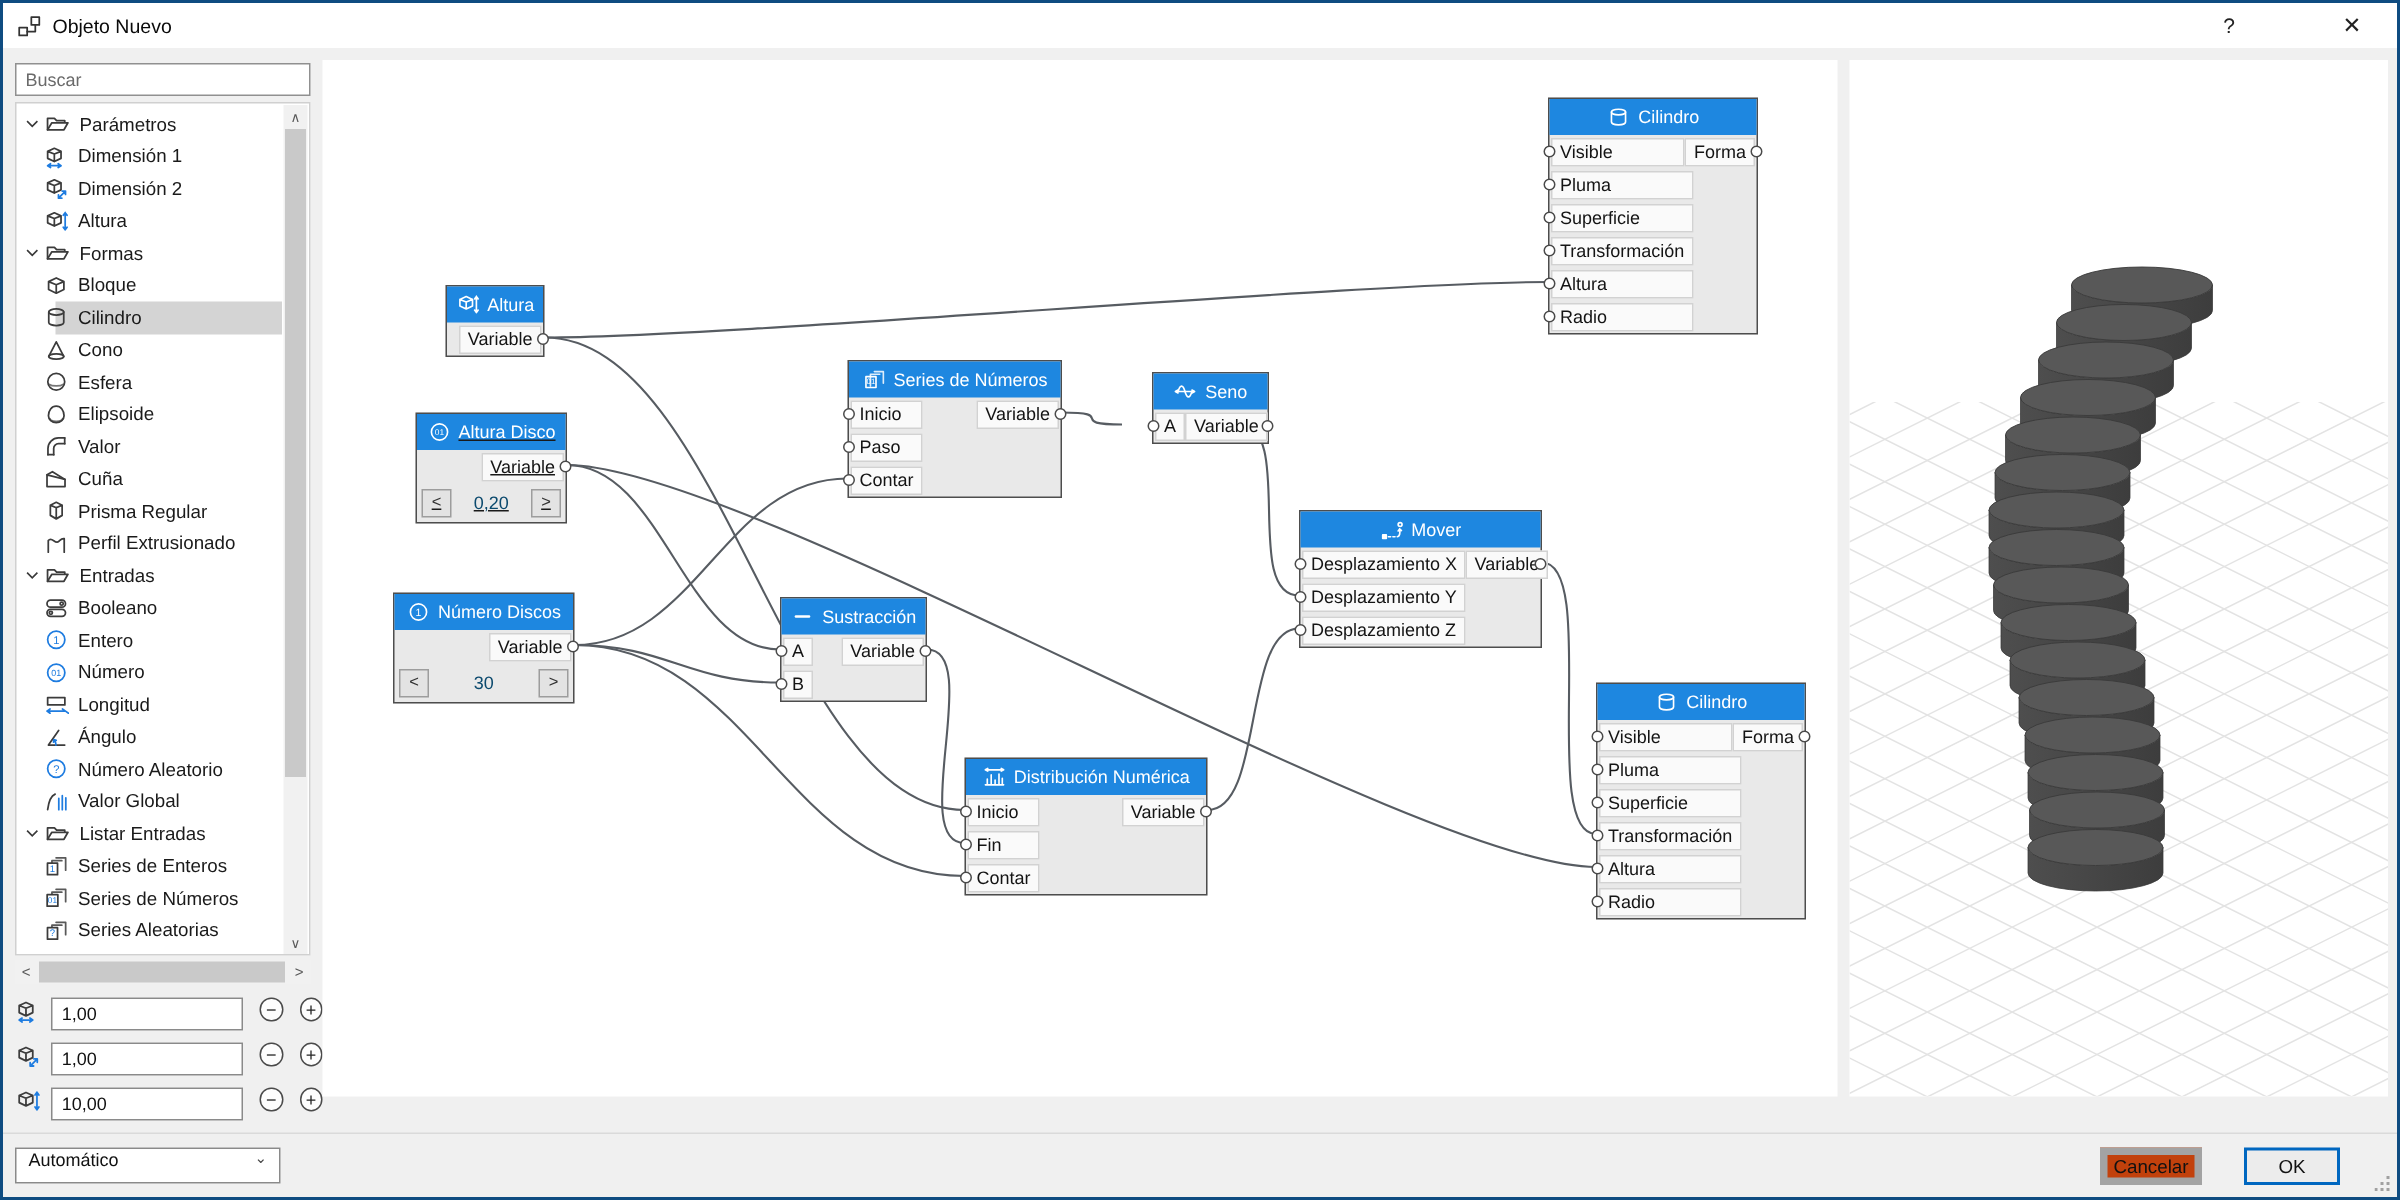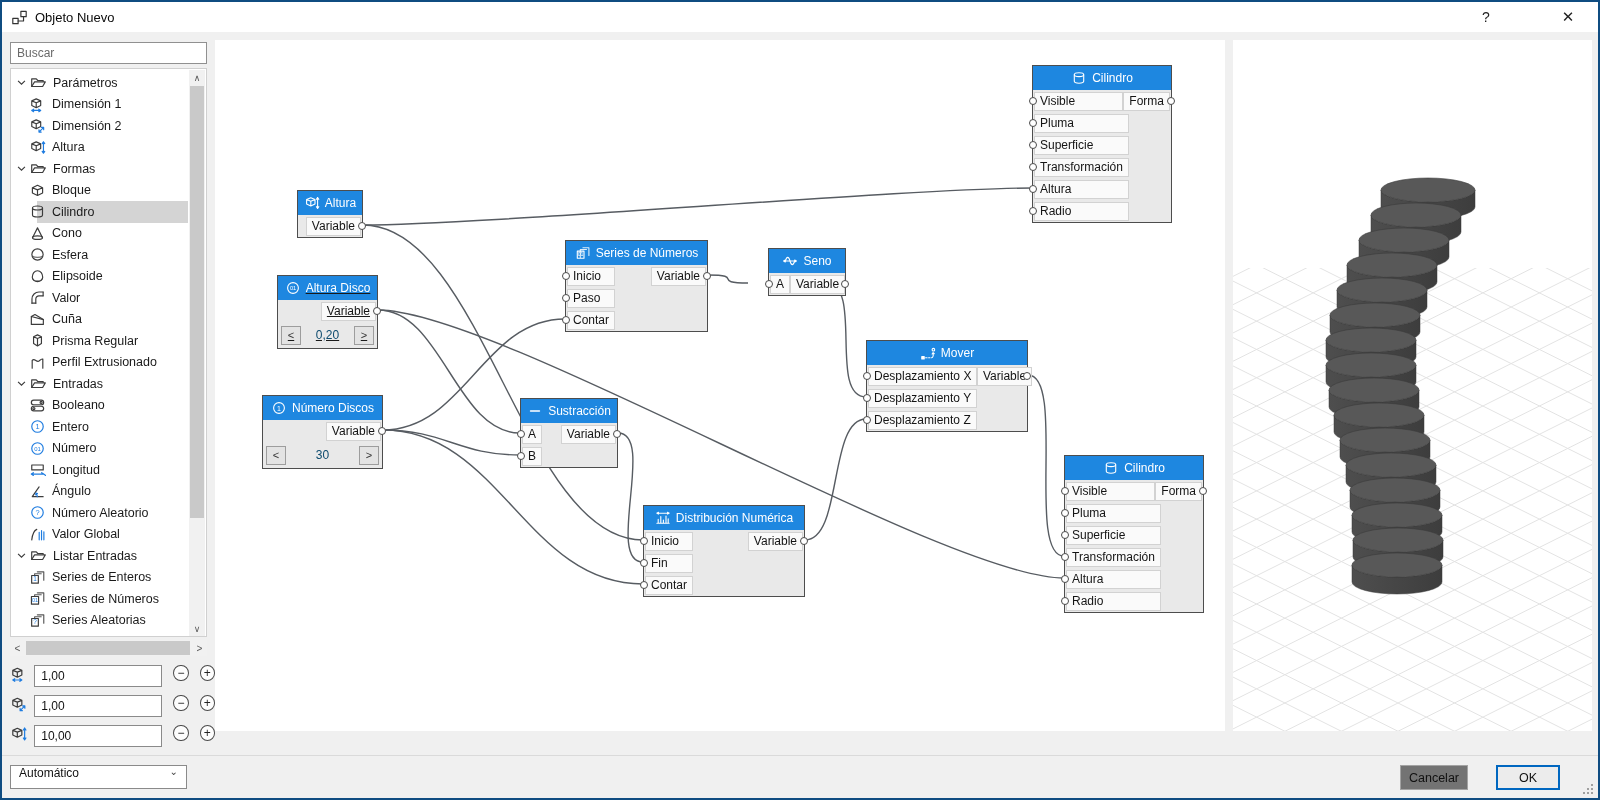--- a/index.html
+++ b/index.html
@@ -51,21 +51,21 @@
   .chip.out { margin-right:1px; margin-left:auto; }
   .stepper { height:26px; display:flex; align-items:center; justify-content:space-between; padding:0 3px; }
   .stepbtn { width:20px; height:19px; background:#e3e3e3; border:1px solid #9d9d9d; display:flex; align-items:center; justify-content:center; font-size:11px; color:#333; }
   .stepval { font-size:12px; color:#0c4a6e; }
   .port { position:absolute; width:8px; height:8px; border:1px solid #4a4a4a; border-radius:50%; background:#fff; }
   
   #viewport { position:absolute; left:1233px; top:40px; width:359px; height:691px; background:#fff; overflow:hidden; }
   
   #footer { position:absolute; left:2px; right:2px; bottom:2px; height:43px; border-top:1px solid #dadada; background:#f0f0f0; }
   #modeSelect { position:absolute; left:8px; top:9px; width:177px; height:24px; background:#fff; border:1px solid #8a8a8a; display:flex; padding:0 8px; justify-content:space-between; color:#111; }
-  .btn { position:absolute; top:9px; height:25px; background:#737373; border:1px solid #a3a3a3; display:flex; align-items:center; justify-content:center; font-size:12.5px; color:#111; }
+  .btn { position:absolute; top:9px; height:25px; background:#c2410c; border:5px solid #a3a3a3; display:flex; align-items:center; justify-content:center; font-size:12.5px; color:#111; }
   #cancelBtn { left:1398px; width:68px; }
   #okBtn { left:1494px; width:64px; border:2px solid #0067c0; background:#ececec; }
   #grip { position:absolute; right:4px; bottom:3px; }
 </style>
 </head>
 <body>
 
 <div id="window">
   <div id="titlebar">
     <span class="appicon"><svg viewBox="0 0 16 16" width="100%" height="100%" fill="none" stroke="#333" stroke-width="1.1" stroke-linejoin="round" stroke-linecap="round" font-family="Liberation Sans, sans-serif">

